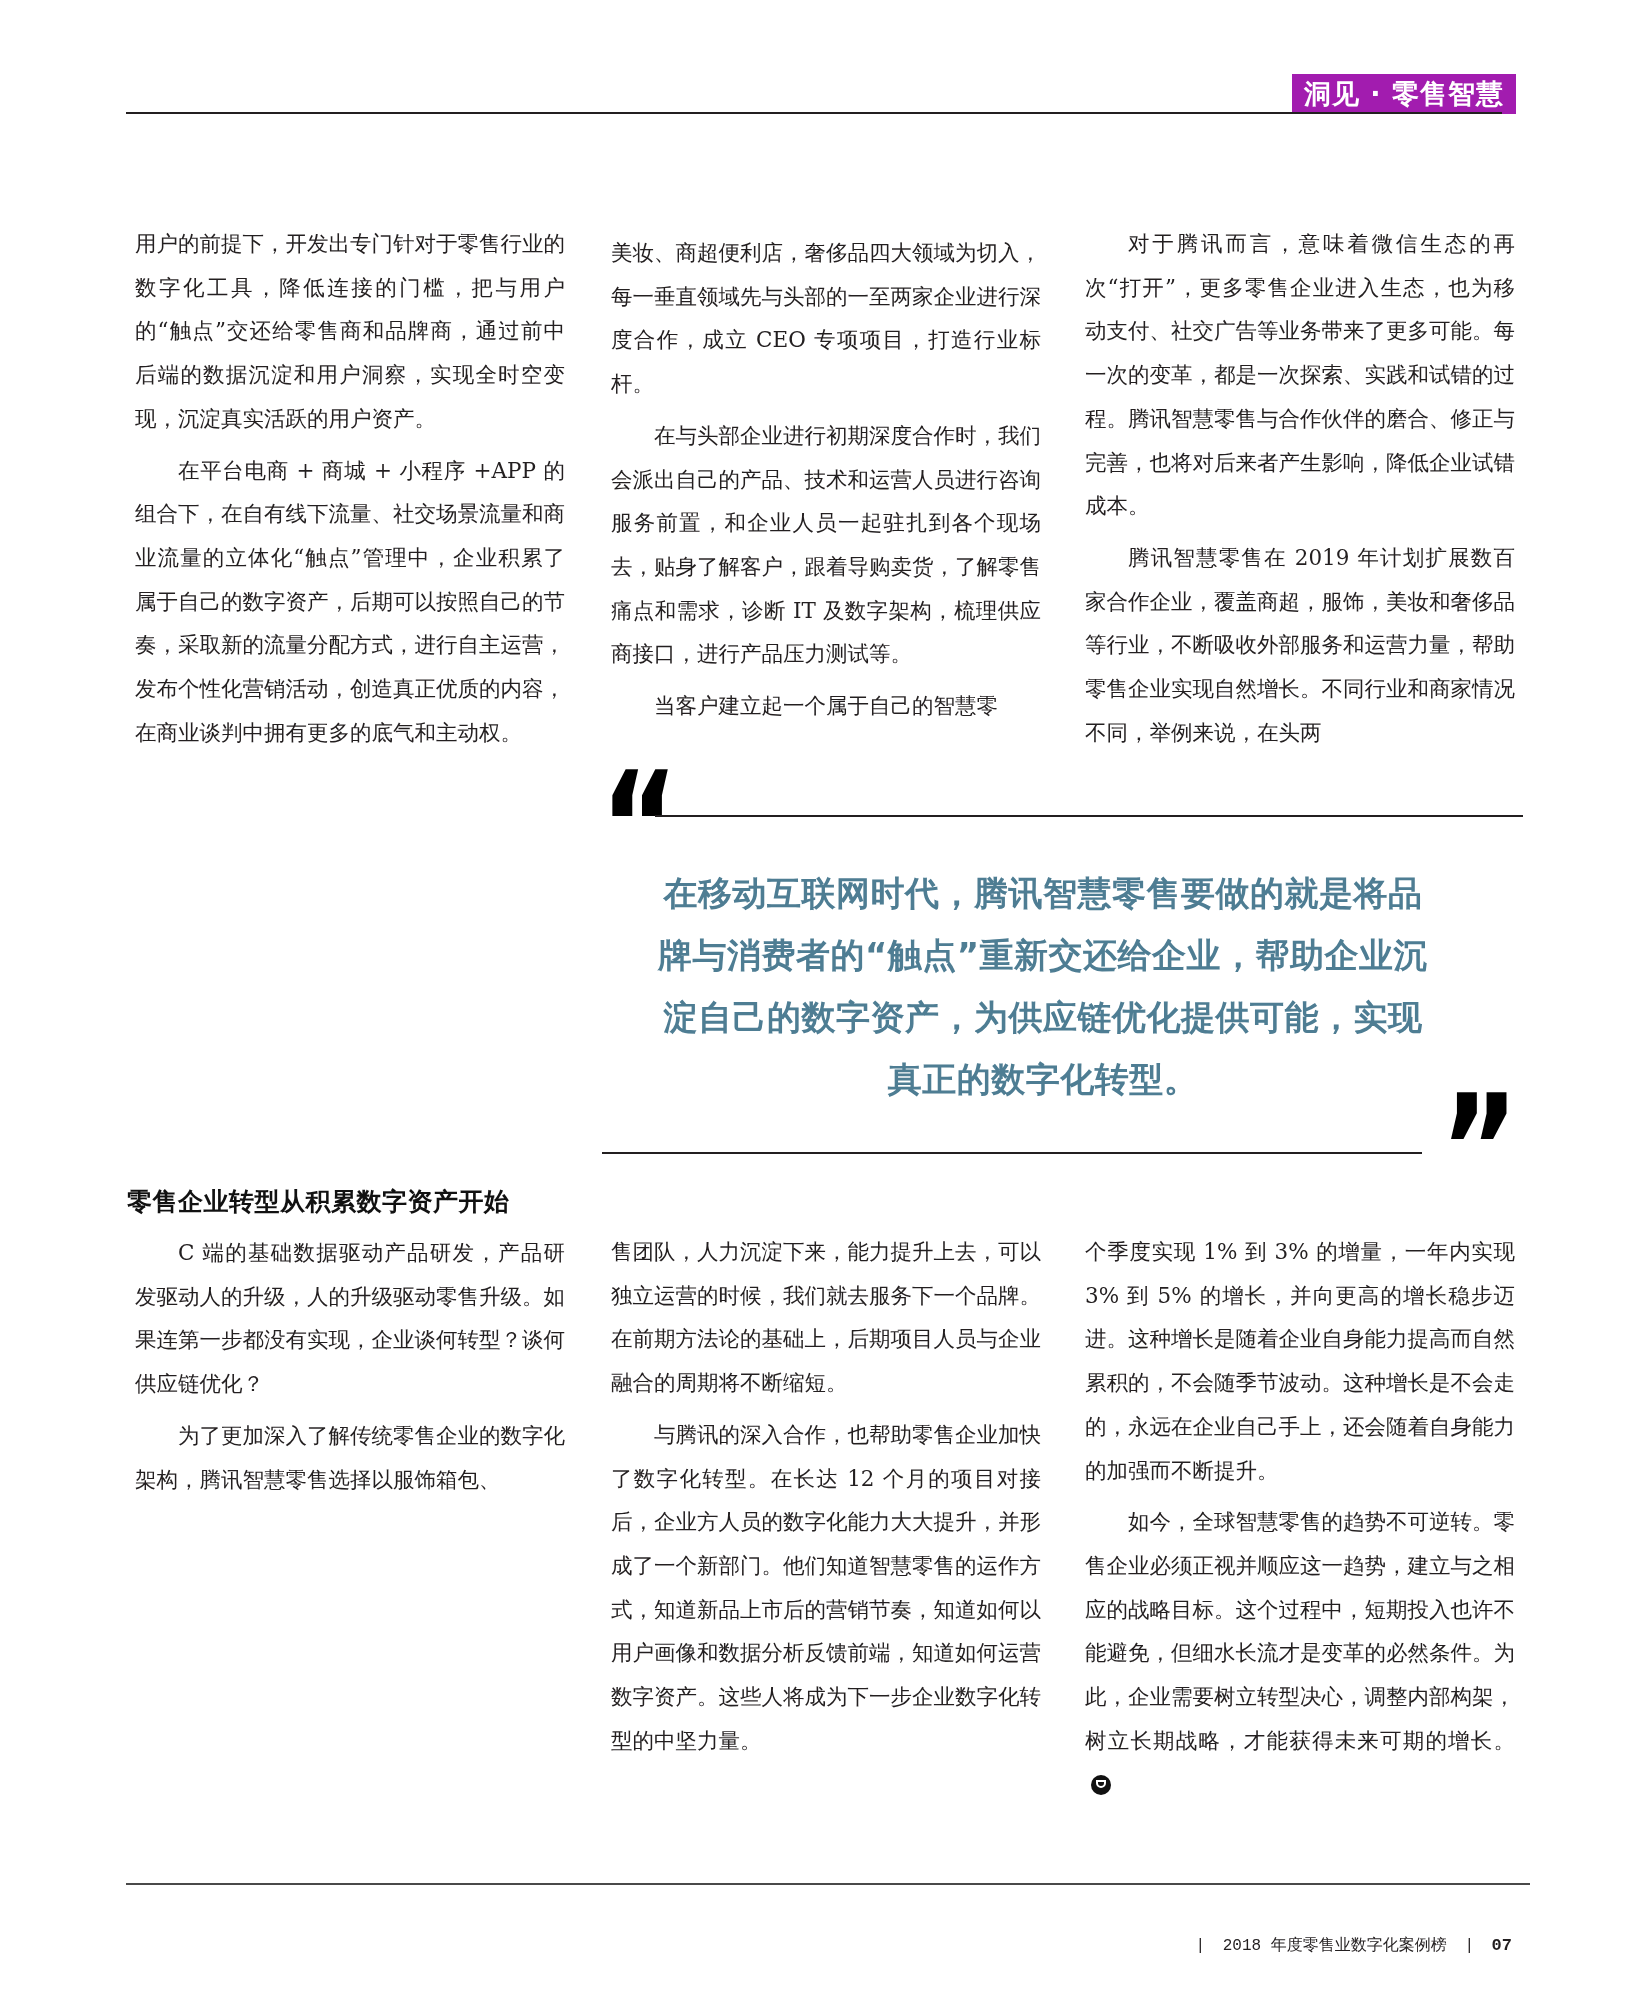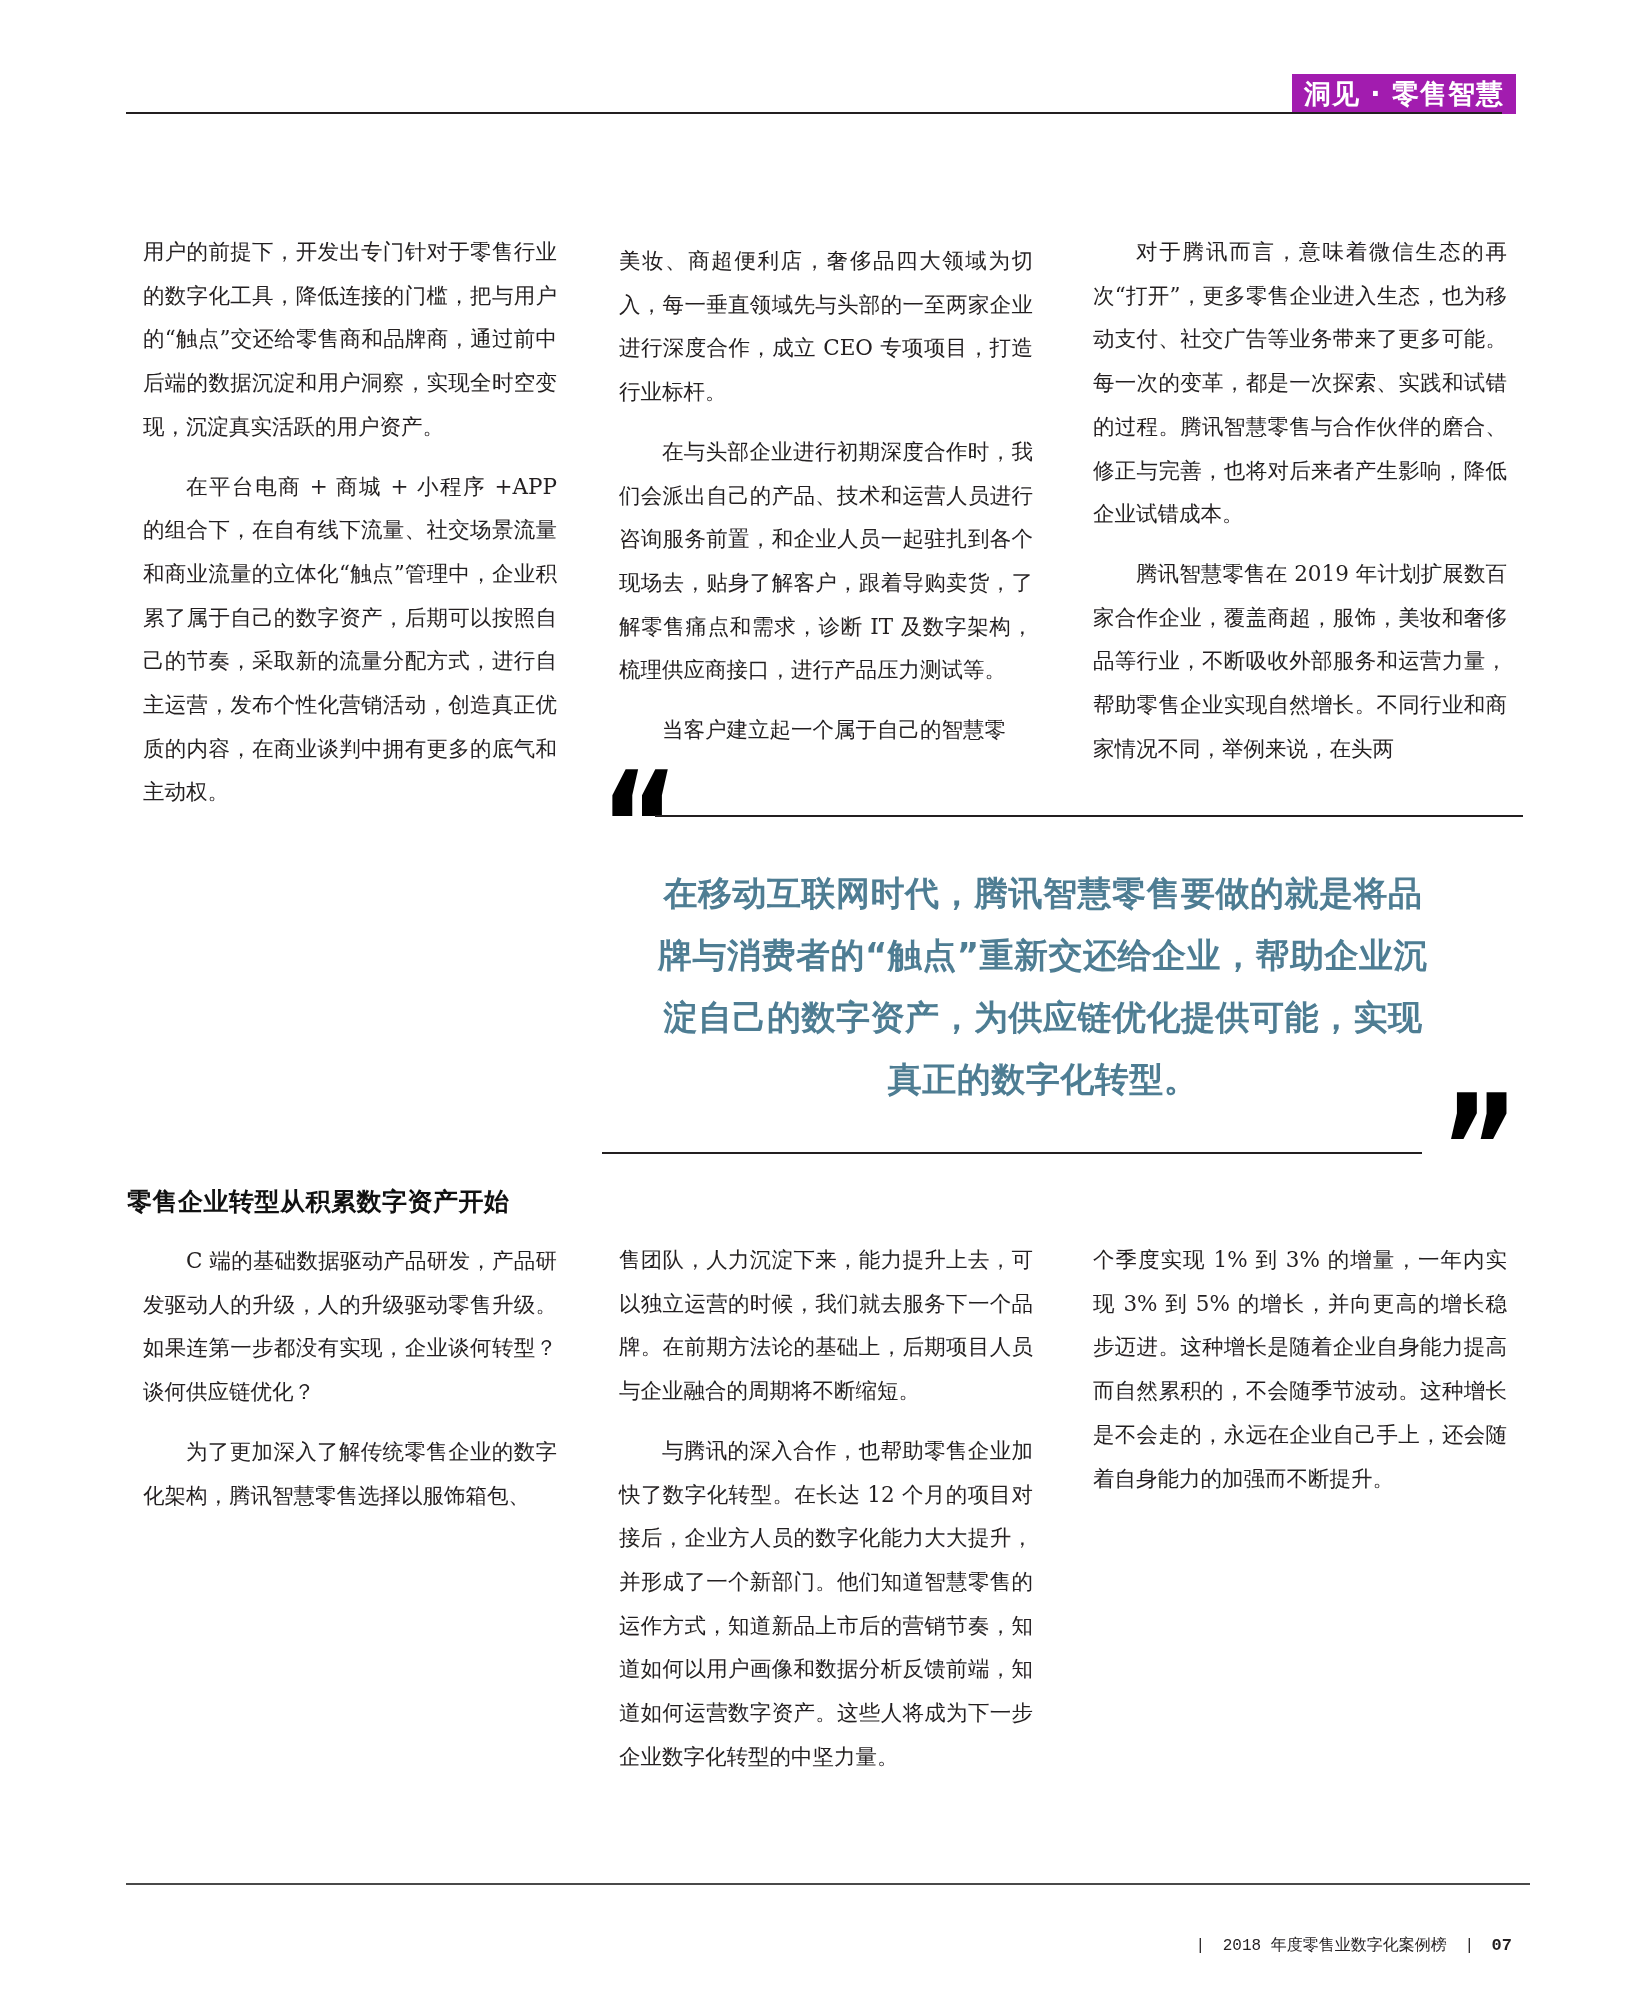--- a/index.html
+++ b/index.html
@@ -3,21 +3,21 @@
   <meta charset="utf-8">
   <style>
     html, body { margin: 0; padding: 0; background: #ffffff; }
     body { width: 1625px; height: 2010px; position: relative; overflow: hidden;
            font-family: "DejaVu Serif", "Liberation Serif", serif; color: #231f20; }
     .header-rule { position: absolute; left: 126px; top: 112px; width: 1376px; height: 2px; background: #231f20; }
     .section-tag { position: absolute; left: 1292px; top: 74px; width: 224px; height: 40px; background: #a21caf;
                    color: #fff; font-family: "DejaVu Sans", "Liberation Sans", sans-serif; font-weight: bold;
                    font-size: 27px; line-height: 40px; text-align: center; letter-spacing: 1px; }
     .col { position: absolute; width: 446px; font-size: 21.5px; line-height: 43.7px; text-align: justify; }
-    .col p { margin: 16px; }
+    .col p { margin: 8px; }
     .col p.indent { text-indent: 2em; }
     .col-1a { left: 127px; top: 214px; }
     .col-2a { left: 603px; top: 223px; }
     .col-3a { left: 1077px; top: 214px; width: 446px; }
     .col-1b { left: 127px; top: 1222px; }
     .col-2b { left: 603px; top: 1222px; }
     .col-3b { left: 1077px; top: 1222px; width: 446px; }
     .subhead { font-family: "DejaVu Sans", "Liberation Sans", sans-serif; font-weight: bold; font-size: 25px;
                line-height: 43px; letter-spacing: 0.5px; color: #111; margin: 0; }
     .quote-open { position: absolute; left: 600px; top: 752px; font-family: "DejaVu Sans", "Liberation Sans", sans-serif;
@@ -75,20 +75,21 @@
   <p class="indent">为了更加深入了解传统零售企业的数字化架构，腾讯智慧零售选择以服饰箱包、</p>
 </div>
 
 <div class="col col-2b">
   <p>售团队，人力沉淀下来，能力提升上去，可以独立运营的时候，我们就去服务下一个品牌。在前期方法论的基础上，后期项目人员与企业融合的周期将不断缩短。</p>
   <p class="indent">与腾讯的深入合作，也帮助零售企业加快了数字化转型。在长达 12 个月的项目对接后，企业方人员的数字化能力大大提升，并形成了一个新部门。他们知道智慧零售的运作方式，知道新品上市后的营销节奏，知道如何以用户画像和数据分析反馈前端，知道如何运营数字资产。这些人将成为下一步企业数字化转型的中坚力量。</p>
 </div>
 
 <div class="col col-3b">
   <p>个季度实现 1% 到 3% 的增量，一年内实现 3% 到 5% 的增长，并向更高的增长稳步迈进。这种增长是随着企业自身能力提高而自然累积的，不会随季节波动。这种增长是不会走的，永远在企业自己手上，还会随着自身能力的加强而不断提升。</p>
+  <p class="indent"><span>如今，全球智慧零售的趋势不可逆转。零售企业必须正视并顺应这一趋势，建立与之相应的战略目标。这个过程中，短期投入也许不能避免，但细水长流才是变革的必然条件。为此，企业需要树立转型决心，调整内部构架，树立长期战略，才能获得未来可期的增长。</span><span class="end-mark"></span></p>
 </div>
 
 <div class="footer-rule"></div>
 <div class="footer">
   <span class="sep">|</span>
   <span>2018 年度零售业数字化案例榜</span>
   <span class="sep">|</span>
   <span class="page">07</span>
 </div>
 

